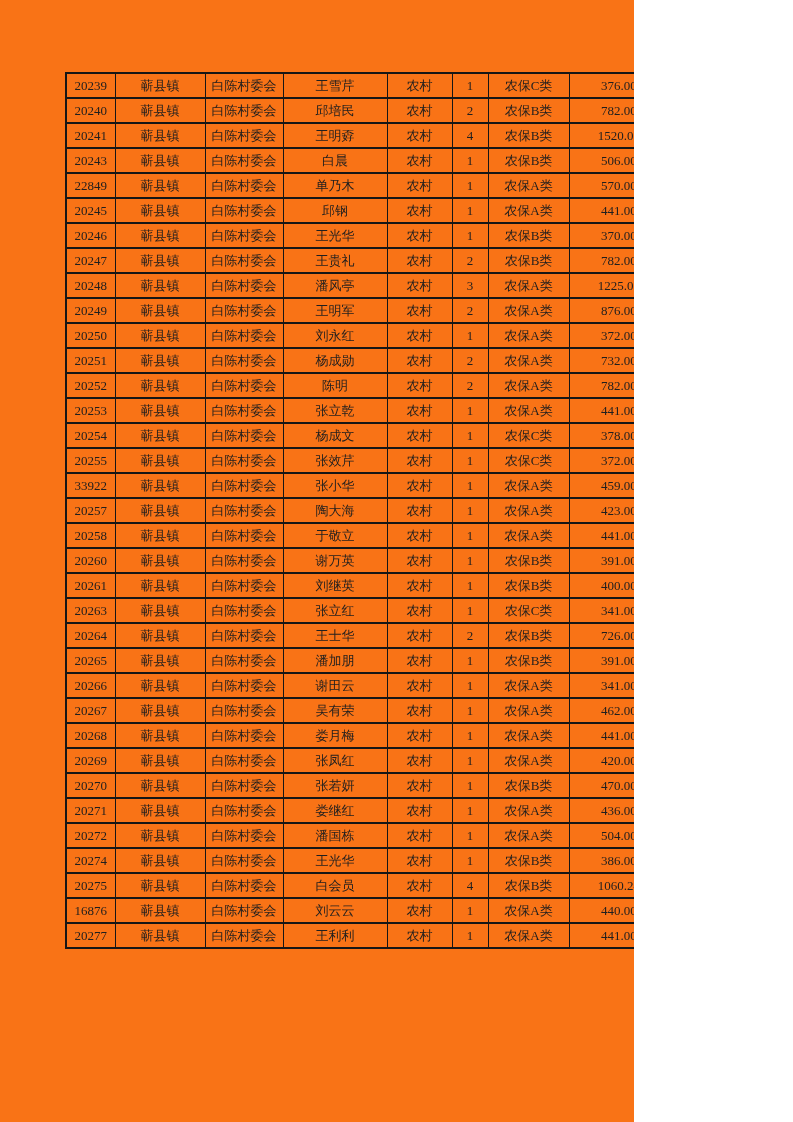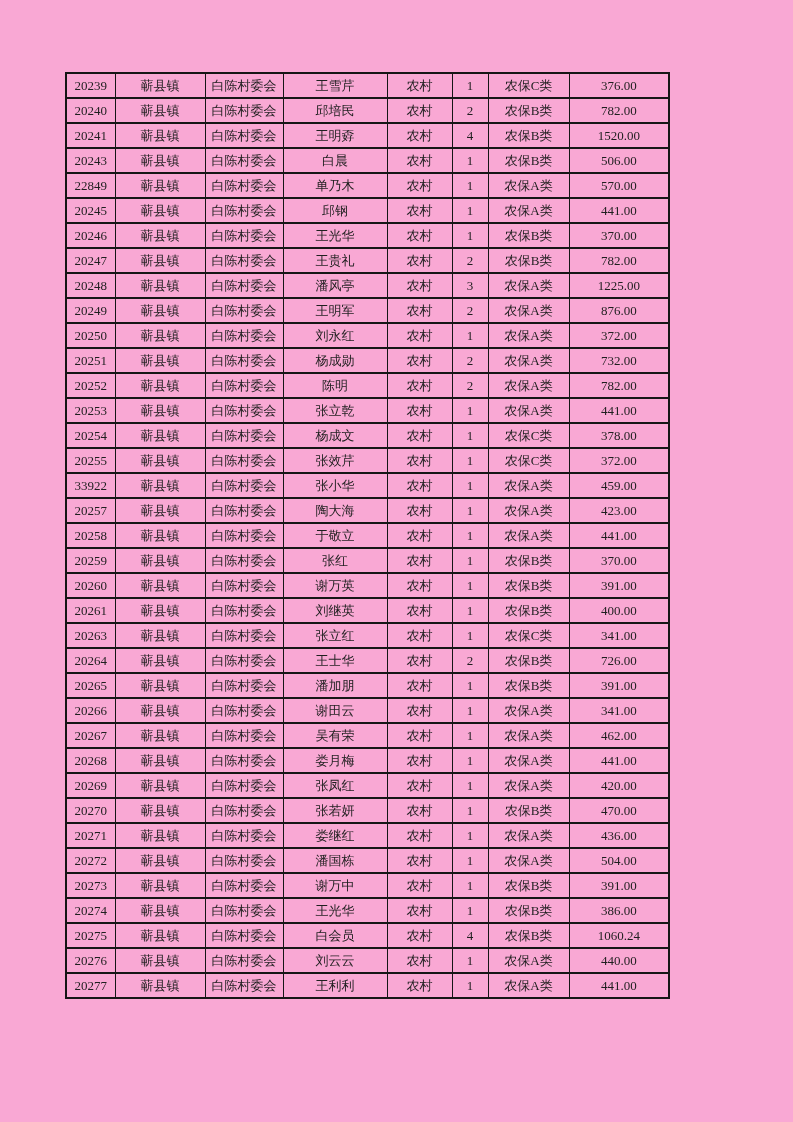--- a/index.html
+++ b/index.html
@@ -6,23 +6,23 @@
     margin: 0;
     padding: 0;
   }
   body {
     width: 793px;
     height: 1122px;
     background: #ffffff;
   }
   .page {
     position: relative;
-    width: 793px;
+    width: 634px;
     height: 1122px;
-    background: #f9a8d4;
+    background: #f97316;
     overflow: hidden;
   }
   .data-table {
     position: absolute;
     left: 65px;
     top: 72px;
     width: 603px;
     border-collapse: collapse;
     table-layout: fixed;
     border: 2px solid #161616;
@@ -251,30 +251,20 @@
     <td>20258</td>
     <td>蕲县镇</td>
     <td>白陈村委会</td>
     <td>于敬立</td>
     <td>农村</td>
     <td>1</td>
     <td>农保A类</td>
     <td>441.00</td>
   </tr>
         <tr>
-    <td>20259</td>
-    <td>蕲县镇</td>
-    <td>白陈村委会</td>
-    <td>张红</td>
-    <td>农村</td>
-    <td>1</td>
-    <td>农保B类</td>
-    <td>370.00</td>
-  </tr>
-        <tr>
     <td>20260</td>
     <td>蕲县镇</td>
     <td>白陈村委会</td>
     <td>谢万英</td>
     <td>农村</td>
     <td>1</td>
     <td>农保B类</td>
     <td>391.00</td>
   </tr>
         <tr>
@@ -381,51 +371,41 @@
     <td>20272</td>
     <td>蕲县镇</td>
     <td>白陈村委会</td>
     <td>潘国栋</td>
     <td>农村</td>
     <td>1</td>
     <td>农保A类</td>
     <td>504.00</td>
   </tr>
         <tr>
-    <td>20273</td>
-    <td>蕲县镇</td>
-    <td>白陈村委会</td>
-    <td>谢万中</td>
-    <td>农村</td>
-    <td>1</td>
-    <td>农保B类</td>
-    <td>391.00</td>
-  </tr>
-        <tr>
     <td>20274</td>
     <td>蕲县镇</td>
     <td>白陈村委会</td>
     <td>王光华</td>
     <td>农村</td>
     <td>1</td>
     <td>农保B类</td>
     <td>386.00</td>
   </tr>
         <tr>
     <td>20275</td>
     <td>蕲县镇</td>
     <td>白陈村委会</td>
     <td>白会员</td>
     <td>农村</td>
     <td>4</td>
     <td>农保B类</td>
     <td>1060.24</td>
   </tr>
         <tr>
-    <td>20276</td>
+    <td>16876</td>
     <td>蕲县镇</td>
     <td>白陈村委会</td>
     <td>刘云云</td>
     <td>农村</td>
     <td>1</td>
     <td>农保A类</td>
     <td>440.00</td>
   </tr>
         <tr>
     <td>20277</td>

